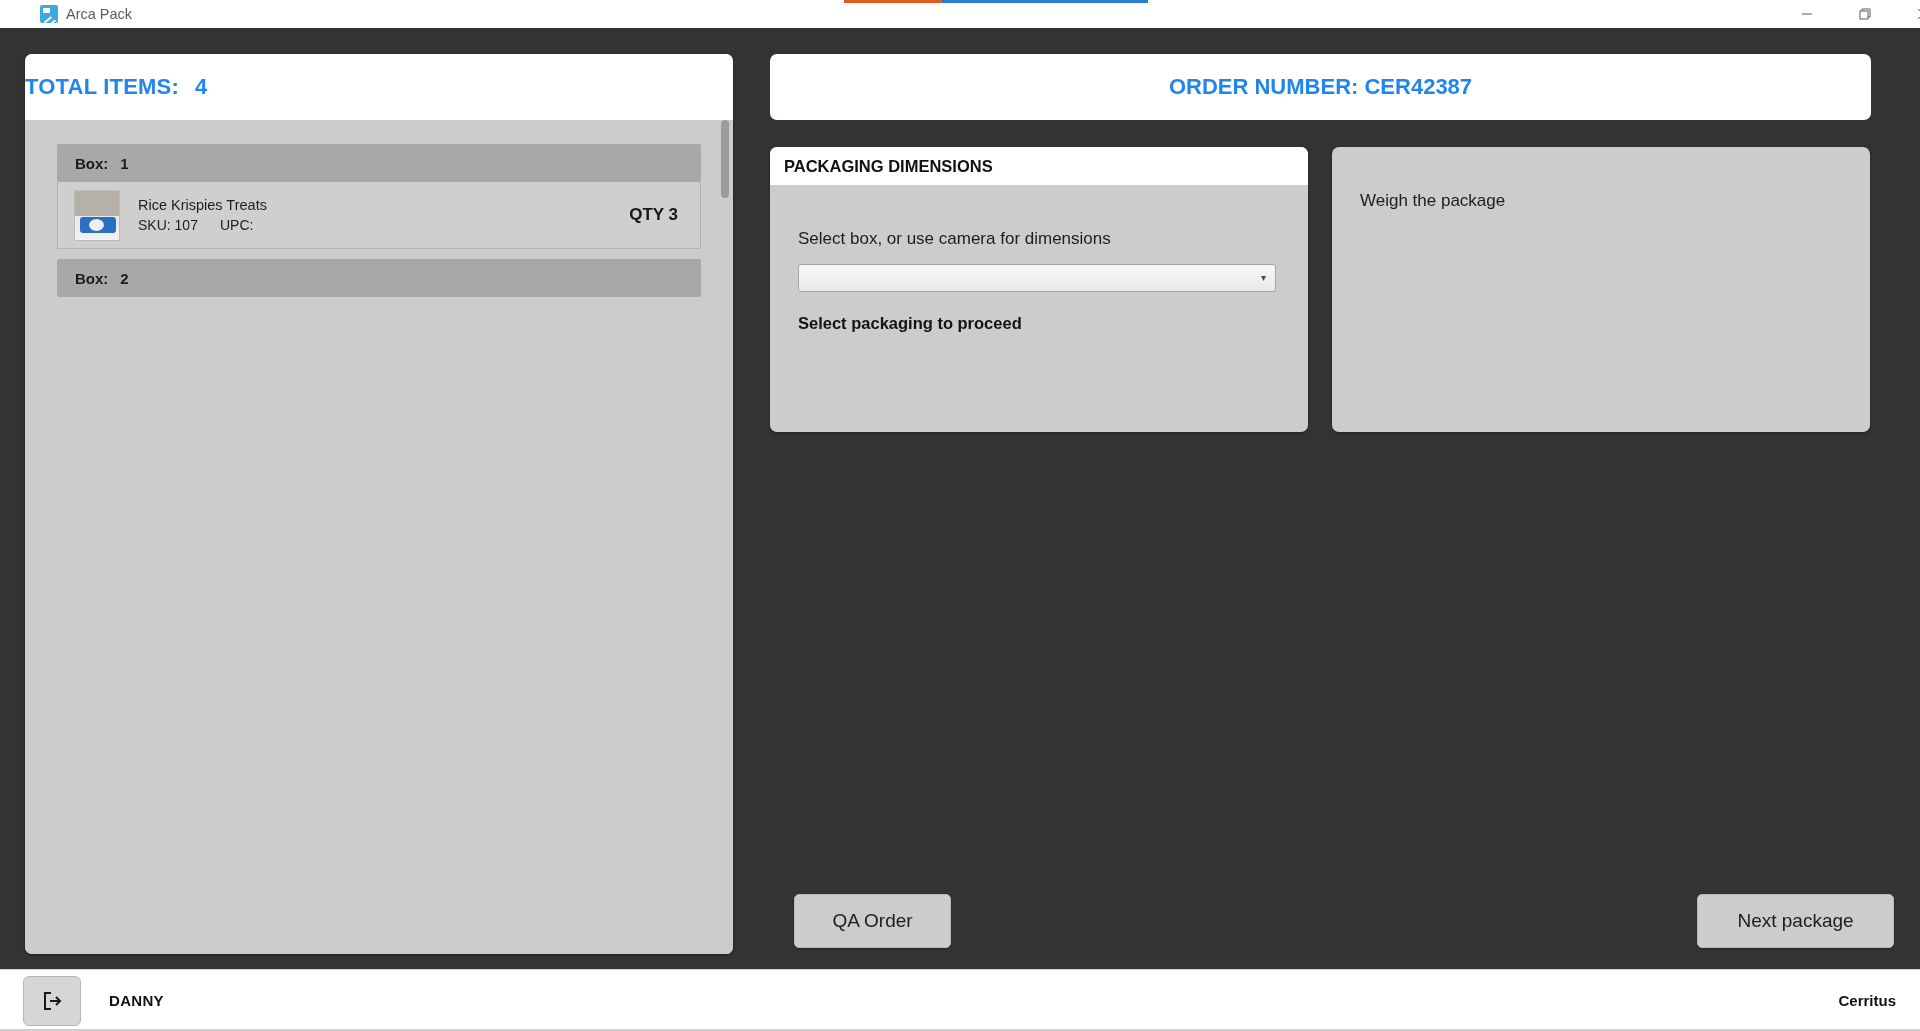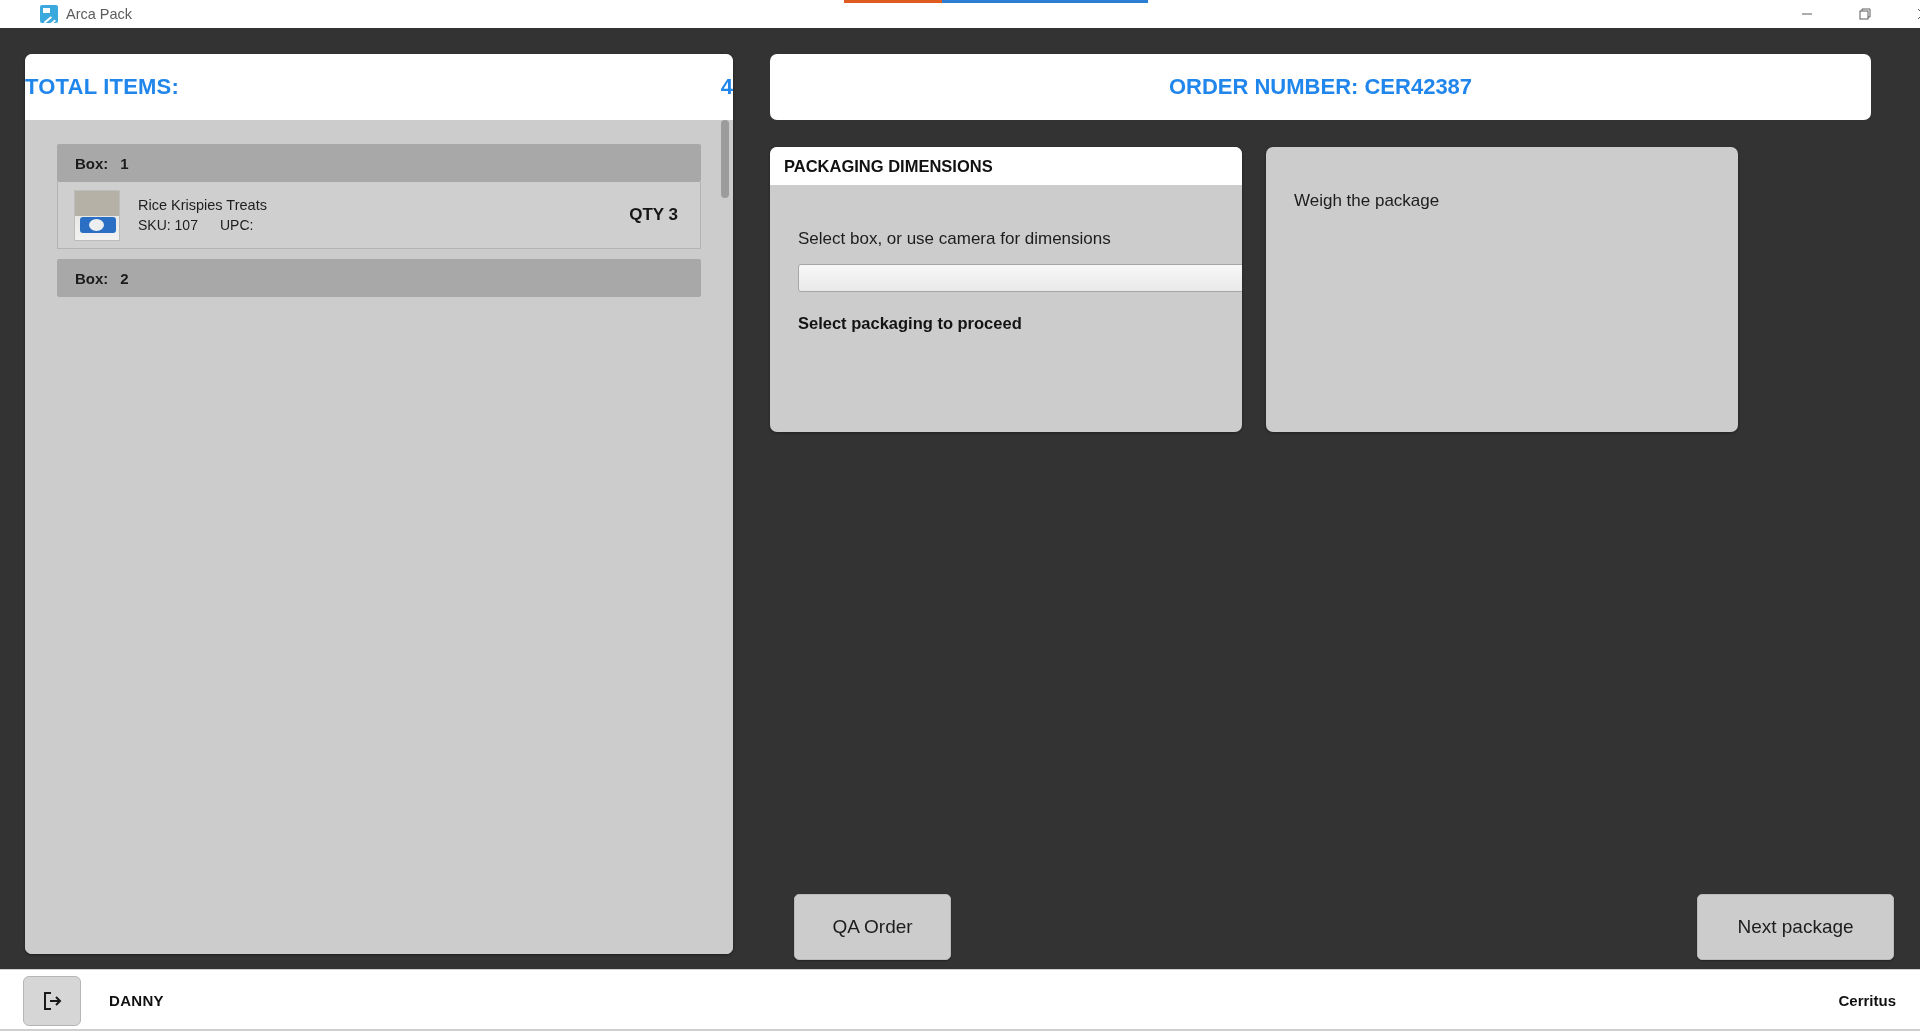--- a/index.html
+++ b/index.html
@@ -63,21 +63,21 @@
   .left-col {
     position: absolute; left: 25px; top: 26px;
     width: 708px; height: 900px;
     background: #cccccc;
     border-radius: 7px;
     overflow: hidden;
     box-shadow: 0 1px 3px rgba(0,0,0,.4);
   }
   .total-header {
     height: 66px; background: #ffffff;
-    display: flex; align-items: center; justify-content: space-between;
+    display: flex; align-items: center; justify-content: flex-start;
     gap: 16px;
   }
   .total-label {
     font-size: 22px; font-weight: bold; color: #2186eb; letter-spacing: .2px;
   }
   .total-value {
     font-size: 22px; font-weight: bold; color: #2186eb;
   }
   .box-scroll {
     position: relative;
@@ -157,21 +157,21 @@
     height: 66px; background: #ffffff; border-radius: 7px;
     display: flex; align-items: center; justify-content: center;
   }
   .order-title {
     font-size: 22px; font-weight: bold; color: #2186eb;
   }
   .panels {
     display: flex; gap: 24px; margin-top: 27px;
   }
   .panel {
-    width: 472px; height: 285px;
+    width: 538px; height: 285px;
     background: #cccccc;
     border-radius: 7px;
     overflow: hidden;
     box-shadow: 0 1px 3px rgba(0,0,0,.35);
   }
   .panel-head {
     height: 38px; background: #ffffff;
     display: flex; align-items: center; padding-left: 14px;
   }
   .panel-title { font-size: 16.5px; font-weight: bold; color: #111111; }
@@ -191,21 +191,21 @@
     position: absolute; right: 9px; top: 50%; transform: translateY(-50%);
     font-size: 10px; color: #4a4a4a; line-height: 1;
   }
   .panel-note {
     margin-top: 22px; font-size: 16.5px; font-weight: bold; color: #131313;
   }
 
   
   .action-btn {
     position: absolute;
-    height: 66px;
+    height: 54px;
     background: #cccccc;
     border: 1px solid #b9b9b9;
     border-radius: 5px;
     display: flex; align-items: center; justify-content: center;
     font-size: 19px; color: #1d1d1d;
     box-shadow: 0 1px 2px rgba(0,0,0,.3);
   }
   .qa-order-btn { left: 794px; top: 866px; width: 157px; }
   .next-package-btn { left: 1697px; top: 866px; width: 197px; }
 

